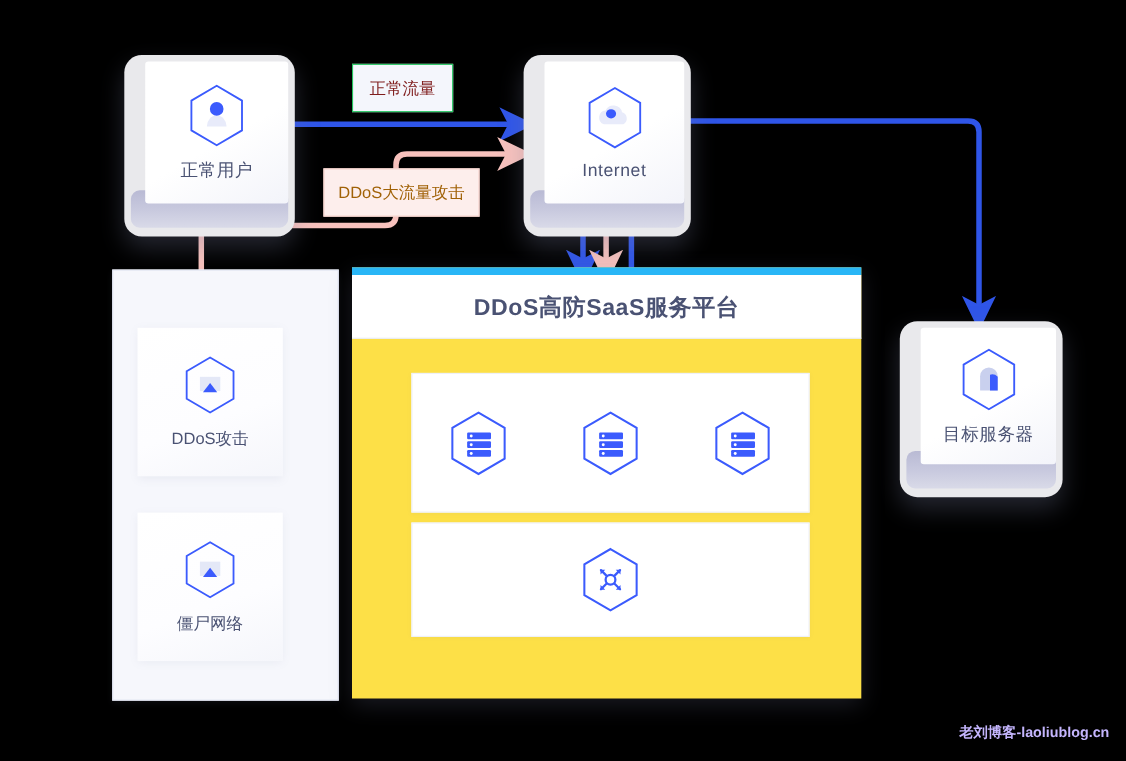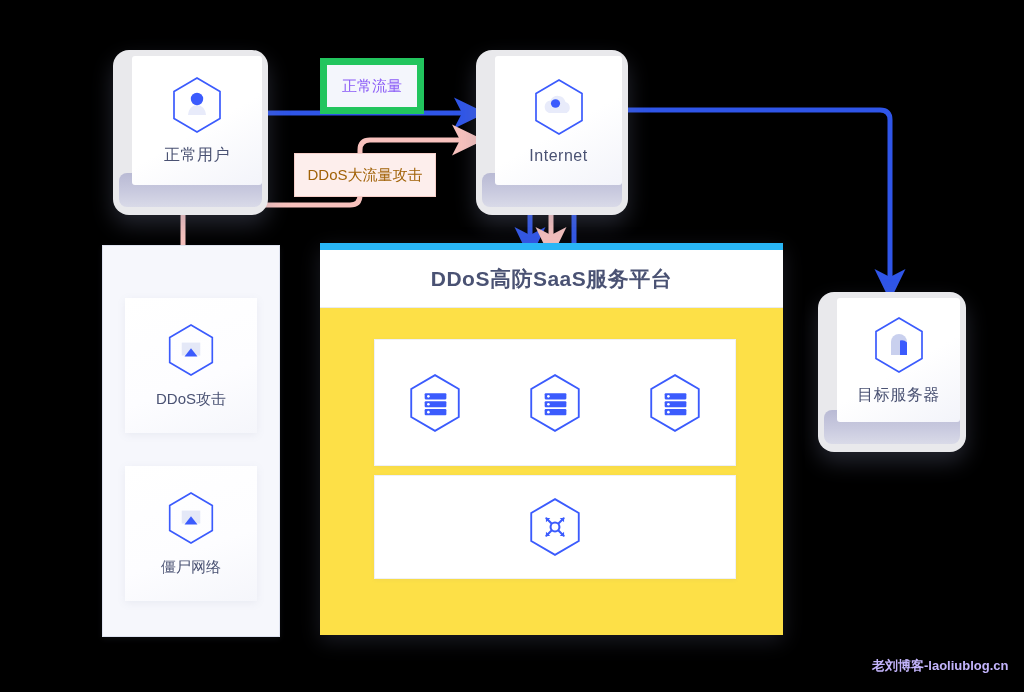--- a/index.html
+++ b/index.html
@@ -116,22 +116,22 @@
   .tag{
     position:absolute;
     display:flex;
     align-items:center;
     justify-content:center;
     font-size:15px;
     white-space:nowrap;
   }
   .tag-normal{
     background:#f4f6fc;
-    border:7px solid #22c55e;
-    color:#8b5cf6;
+    border:1px solid #22c55e;
+    color:#7f1d1d;
   }
   .tag-attack{
     background:#fdeeec;
     border:1px solid #f6cfc9;
     color:#a16207;
   }
 
   
   .watermark{
     position:absolute;
@@ -214,21 +214,21 @@
       <svg class="hexicon" width="54" height="60" viewBox="0 0 54 60">
         <polygon points="27,3 50,16.5 50,43.5 27,57 4,43.5 4,16.5" fill="none" stroke="#3b5bfd" stroke-width="1.7"></polygon>
         <path d="M17,36 a6.5,6.5 0 0 1 1.5,-12.6 a8,8 0 0 1 15,1.6
                  a6,6 0 0 1 1.2,11 z" fill="#e8ebfa"></path>
         <ellipse cx="23.5" cy="26.5" rx="4.6" ry="4.2" fill="#3b5bfd"></ellipse>
       </svg>
       <div class="blabel">Internet</div>
     </div>
   </div>
 
-  <div class="panel" style="left:102px;top:245px;width:176px;height:390px;">
+  <div class="panel" style="left:102px;top:245px;width:176px;height:390px;padding-left:28px;">
 
     <div class="subcard" style="left:22px;top:52px;width:132px;height:135px;">
       <svg class="hexicon" width="50" height="56" viewBox="0 0 54 60">
         <polygon points="27,3 50,16.5 50,43.5 27,57 4,43.5 4,16.5" fill="none" stroke="#3b5bfd" stroke-width="1.8"></polygon>
         <rect x="17" y="22" width="20" height="14" fill="#e4e8f7"></rect>
         <path d="M20,37 L27,28 L34,37 Z" fill="#3b5bfd"></path>
       </svg>
       <div class="clabel">DDoS攻击</div>
     </div>
 

